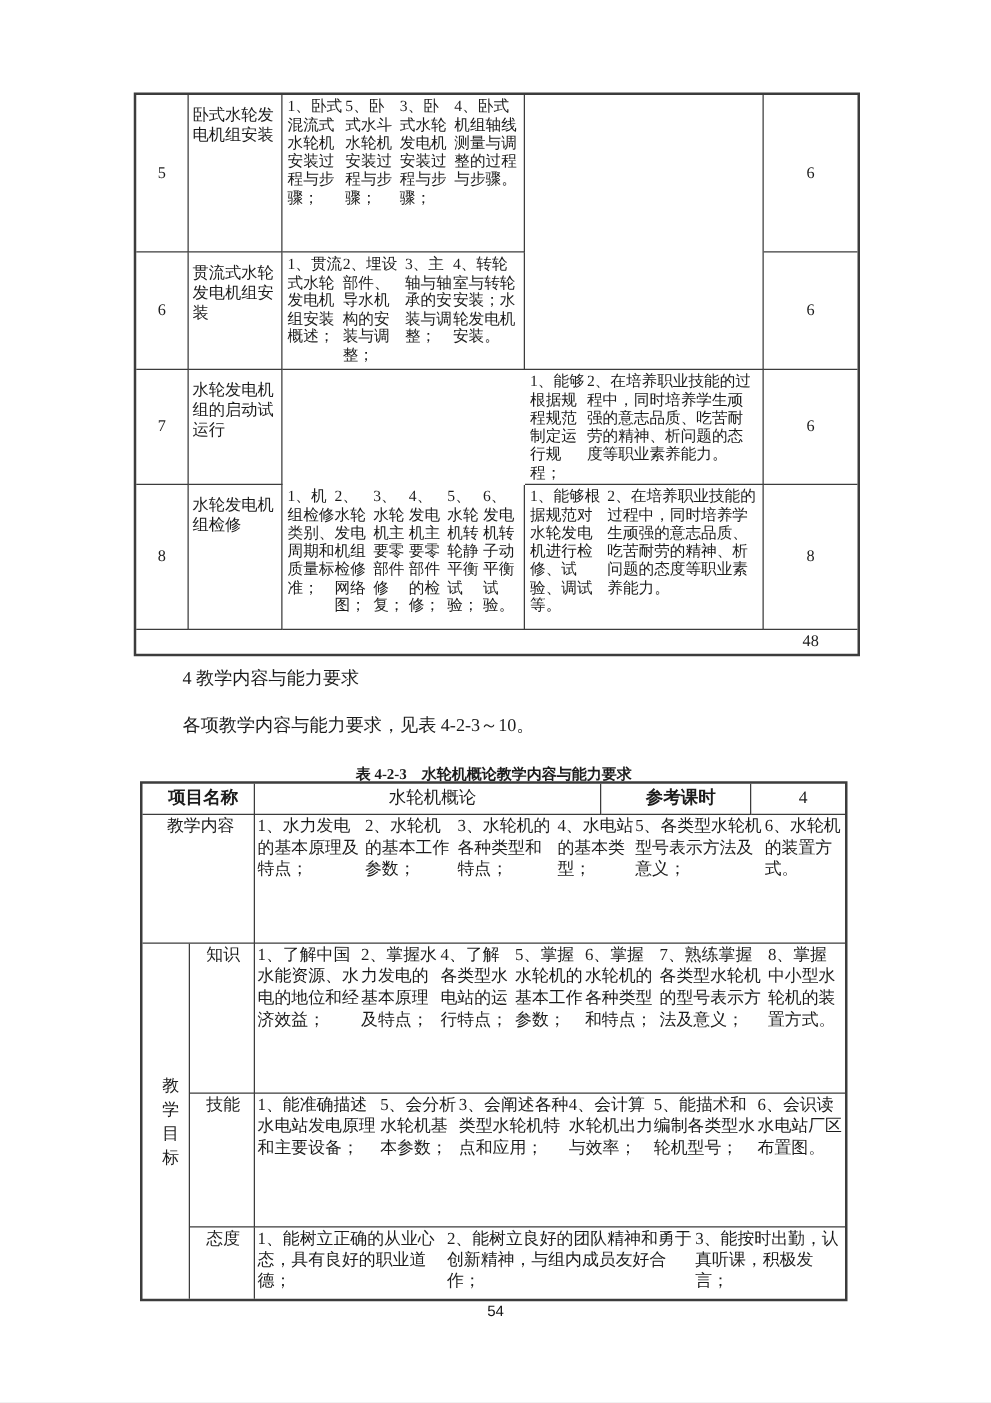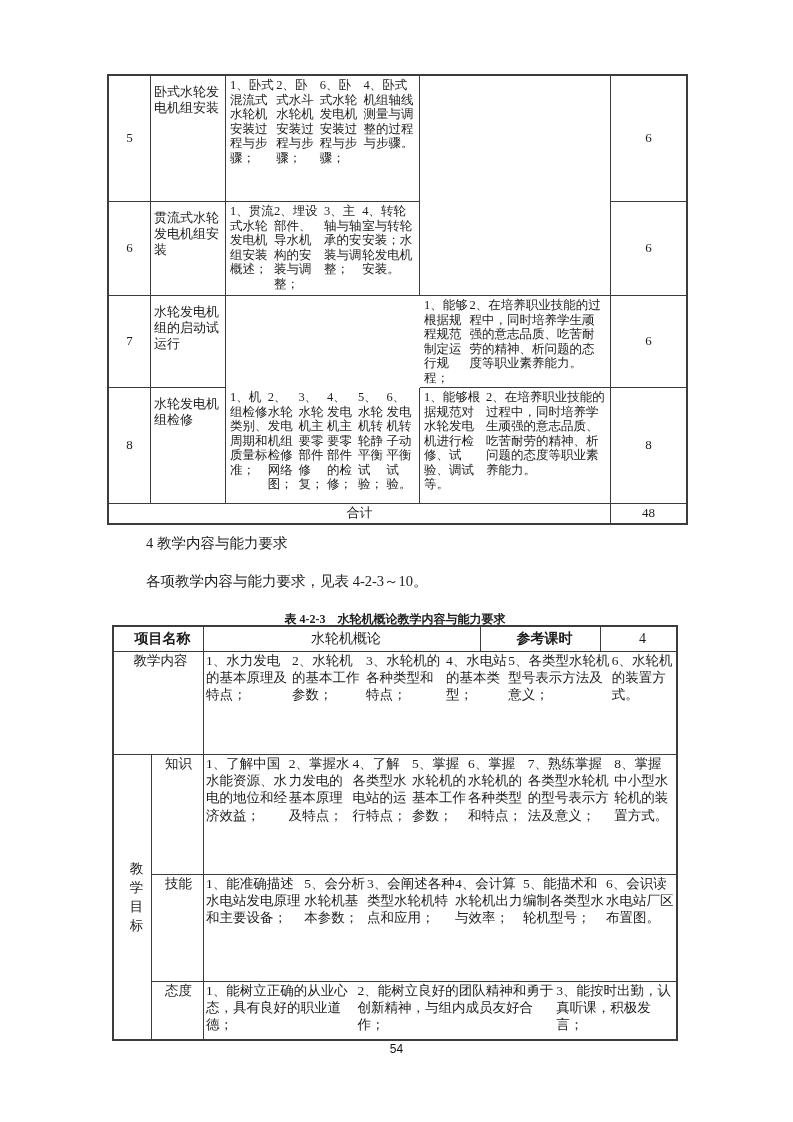--- a/index.html
+++ b/index.html
@@ -49,22 +49,22 @@
 <body>
 
 <div class="page">
 
   <div class="grid t1">
 
     <div class="cell num" style="grid-area:1/1/2/2">5</div>
     <div class="cell name" style="grid-area:1/2/2/3">卧式水轮发电机组安装</div>
     <div class="cell list" style="grid-area:1/3/2/4">
         <div class="li">1、卧式混流式水轮机安装过程与步骤；</div>
-        <div class="li">2、卧式水斗水轮机安装过程与步骤；</div>
-        <div class="li">6、卧式水轮发电机安装过程与步骤；</div>
+        <div class="li">5、卧式水斗水轮机安装过程与步骤；</div>
+        <div class="li">3、卧式水轮发电机安装过程与步骤；</div>
         <div class="li">4、卧式机组轴线测量与调整的过程与步骤。</div>
       </div>
     <div class="cell list" style="grid-area:1/4/3/5"></div>
     <div class="cell hours nr" style="grid-area:1/5/2/6">6</div>
 
     <div class="cell num" style="grid-area:2/1/3/2">6</div>
     <div class="cell name" style="grid-area:2/2/3/3">贯流式水轮发电机组安装</div>
     <div class="cell list" style="grid-area:2/3/3/4">
         <div class="li">1、贯流式水轮发电机组安装概述；</div>
         <div class="li">2、埋设部件、导水机构的安装与调整；</div>
@@ -90,21 +90,20 @@
         <div class="li">4、发电机主要零部件的检修；</div>
         <div class="li">5、水轮机转轮静平衡试验；</div>
         <div class="li">6、发电机转子动平衡试验。</div>
       </div>
     <div class="cell list" style="grid-area:4/4/5/5">
         <div class="li">1、能够根据规范对水轮发电机进行检修、试验、调试等。</div>
         <div class="li">2、在培养职业技能的过程中，同时培养学生顽强的意志品质、吃苦耐劳的精神、析问题的态度等职业素养能力。</div>
       </div>
     <div class="cell hours nr" style="grid-area:4/5/5/6">8</div>
 
-    <div class="cell total nb" style="grid-area:5/1/6/5">合计</div>
     <div class="cell total nb nr" style="grid-area:5/5/6/6">48</div>
   </div>
 
   <div class="para sec-head">4 教学内容与能力要求</div>
   <div class="para sec-intro">各项教学内容与能力要求，见表 4-2-3～10。</div>
 
   <div class="t2-title">表 4-2-3　水轮机概论教学内容与能力要求</div>
 
   <div class="grid t2">
 

